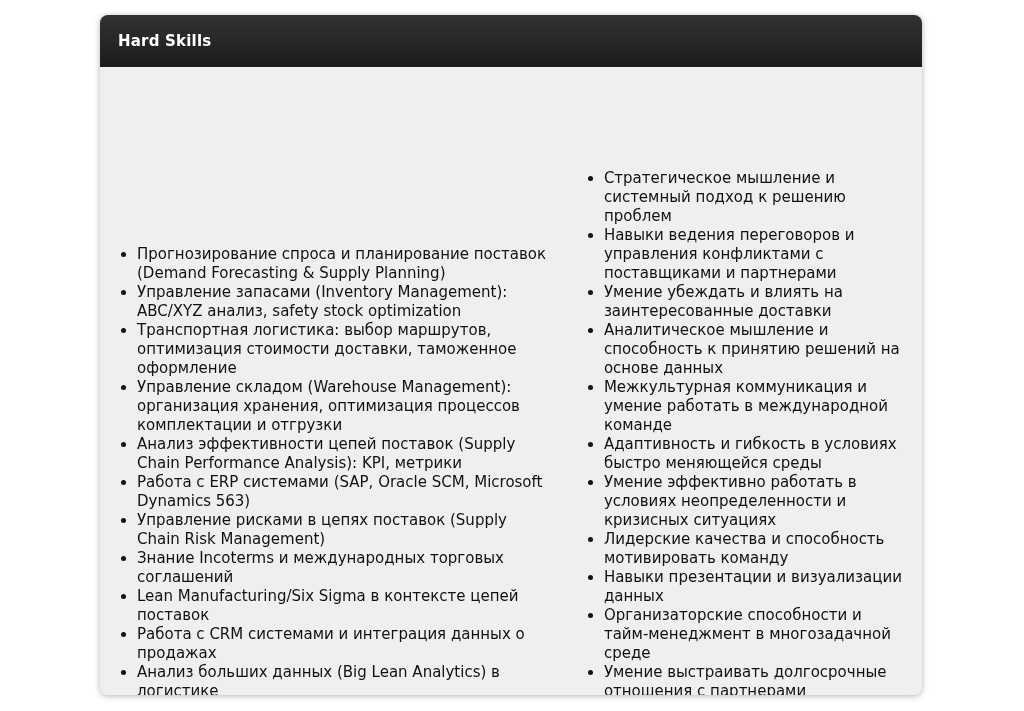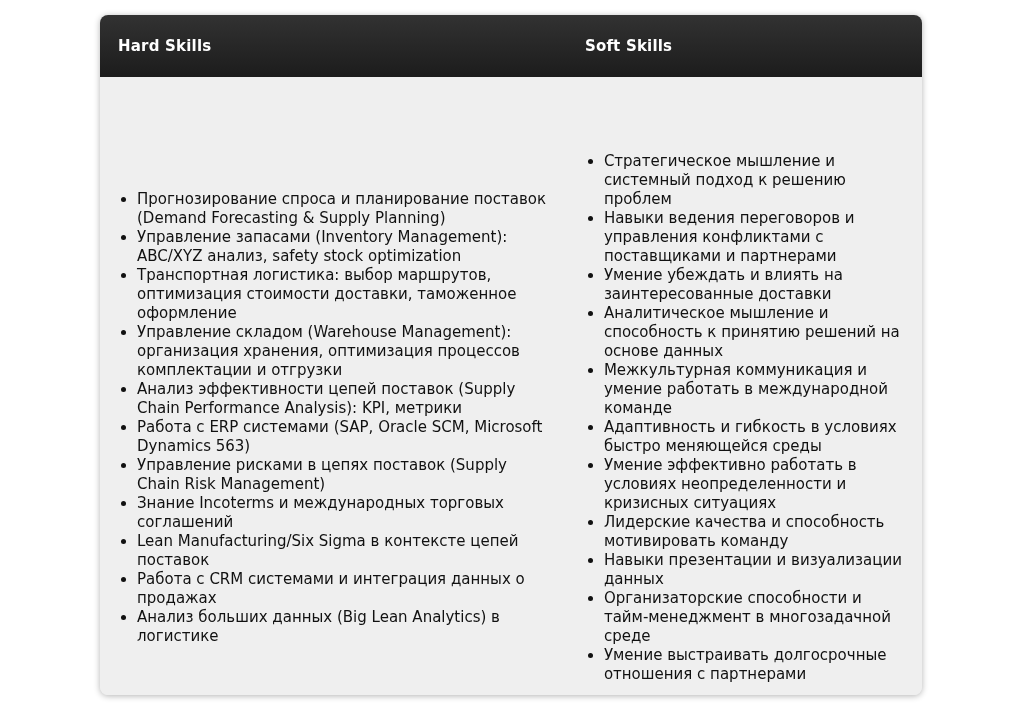--- a/index.html
+++ b/index.html
@@ -17,21 +17,21 @@
     top: 15px;
     width: 822px;
     height: 680px;
     border-radius: 8px;
     box-shadow: 0 1px 6px rgba(0,0,0,0.30);
     overflow: hidden;
     background: #efefef;
   }
   .card-header {
     display: flex;
-    height: 62px;
+    height: 52px;
     background: linear-gradient(#323232, #1c1c1c);
     color: #ffffff;
   }
   .header-cell {
     box-sizing: border-box;
     padding: 0 18px;
     display: flex;
     align-items: center;
     font-size: 15px;
     font-weight: bold;
@@ -43,21 +43,21 @@
     display: flex;
     height: 634px;
     background: #efefef;
     color: #111111;
   }
   .body-col {
     box-sizing: border-box;
     padding: 0 18px;
     display: flex;
     flex-direction: column;
-    justify-content: center;
+    justify-content: flex-end;
     margin-top: 48px;
   }
   .skill-list {
     margin: 0;
     padding-left: 19px;
     list-style: disc outside;
     font-size: 15px;
     line-height: 19px;
   }
   .skill-list li {
@@ -67,21 +67,20 @@
   .col-right .skill-list {
     max-width: 318px;
   }
 </style>
 </head>
 <body>
 
 <div class="card">
   <div class="card-header">
     <div class="header-cell col-left">Hard Skills</div>
-    <div class="header-cell col-right">Soft Skills</div>
   </div>
   <div class="card-body">
     <div class="body-col col-left">
       <ul class="skill-list">
           <li>Прогнозирование спроса и планирование поставок (Demand Forecasting &amp; Supply Planning)</li>
           <li>Управление запасами (Inventory Management): ABC/XYZ анализ, safety stock optimization</li>
           <li>Транспортная логистика: выбор маршрутов, оптимизация стоимости доставки, таможенное оформление</li>
           <li>Управление складом (Warehouse Management): организация хранения, оптимизация процессов комплектации и отгрузки</li>
           <li>Анализ эффективности цепей поставок (Supply Chain Performance Analysis): KPI, метрики</li>
           <li>Работа с ERP системами (SAP, Oracle SCM, Microsoft Dynamics 563)</li>

